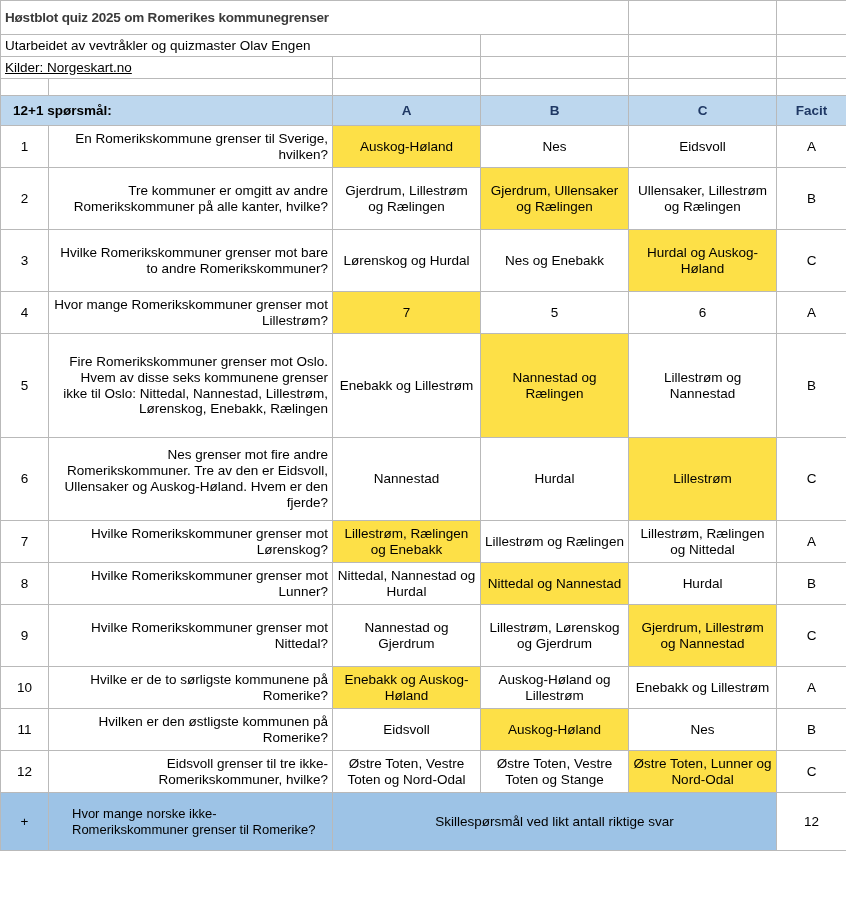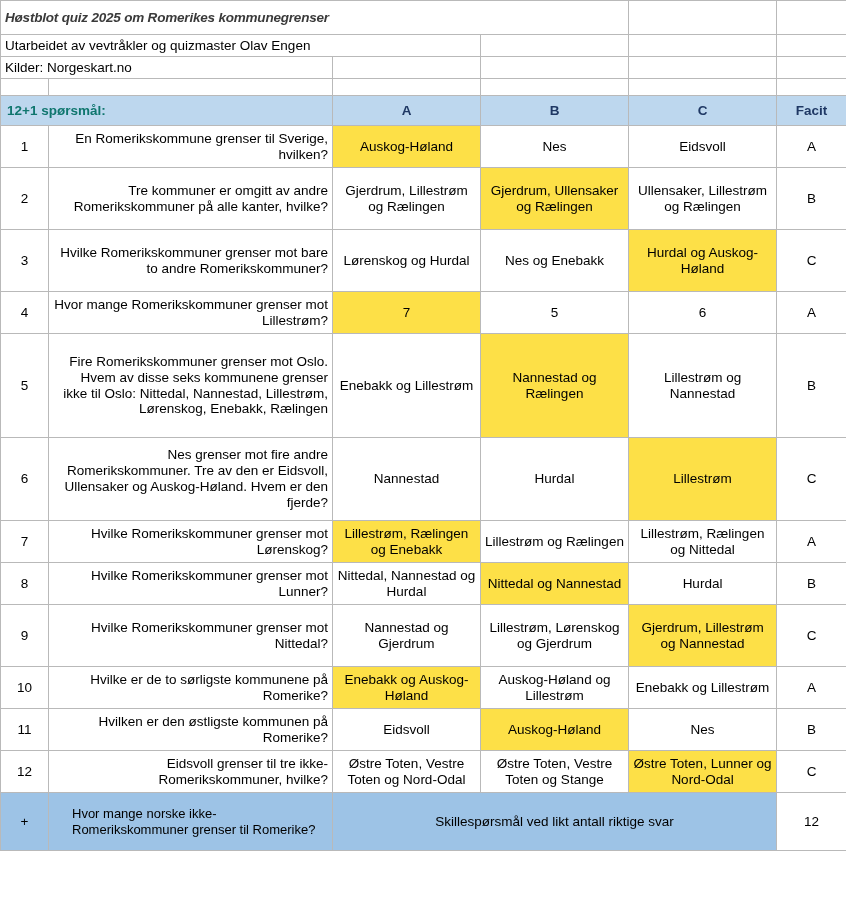--- a/index.html
+++ b/index.html
@@ -64,22 +64,22 @@
 
   
   .hdr td {
     background: #bdd7ee;
     font-weight: bold;
     font-size: 16px;
     border: 1px solid #9fb9cd;
   }
   .hdr .hdr-left {
     text-align: left;
-    padding-left: 6px;
-    color: #0f766e;
+    padding-left: 12px;
+    color: #000000;
     margin-top: 26px;
   }
   .hdr .hdr-ctr {
     text-align: center;
     color: #1f3864;
   }
 
   
   .num {
     text-align: center;
@@ -130,34 +130,34 @@
     <colgroup>
       <col class="c-num">
         <col class="c-q">
         <col class="c-a">
         <col class="c-b">
         <col class="c-c">
         <col class="c-f">
     </colgroup>
     <tbody>
 
-      <tr class="title-row" style="height:34px;font-style:italic;">
+      <tr class="title-row" style="height:34px;">
         <td class="title-cell" colspan="4">Høstblot quiz 2025 om Romerikes kommunegrenser</td>
         <td class="empty-cell"></td>
         <td class="empty-cell"></td>
       </tr>
 
       <tr style="height:22px;">
         <td class="sub-cell" colspan="3">Utarbeidet av vevtråkler og quizmaster Olav Engen</td>
         <td class="empty-cell"></td>
         <td class="empty-cell"></td>
         <td class="empty-cell"></td>
       </tr>
 
-      <tr style="height:22px;">
+      <tr style="height:22px;text-decoration:underline;">
         <td class="sub-cell" colspan="2">Kilder: Norgeskart.no</td>
         <td class="empty-cell"></td>
         <td class="empty-cell"></td>
         <td class="empty-cell"></td>
         <td class="empty-cell"></td>
       </tr>
 
       <tr style="height:17px;">
         <td class="empty-cell"></td>
         <td class="empty-cell"></td>

